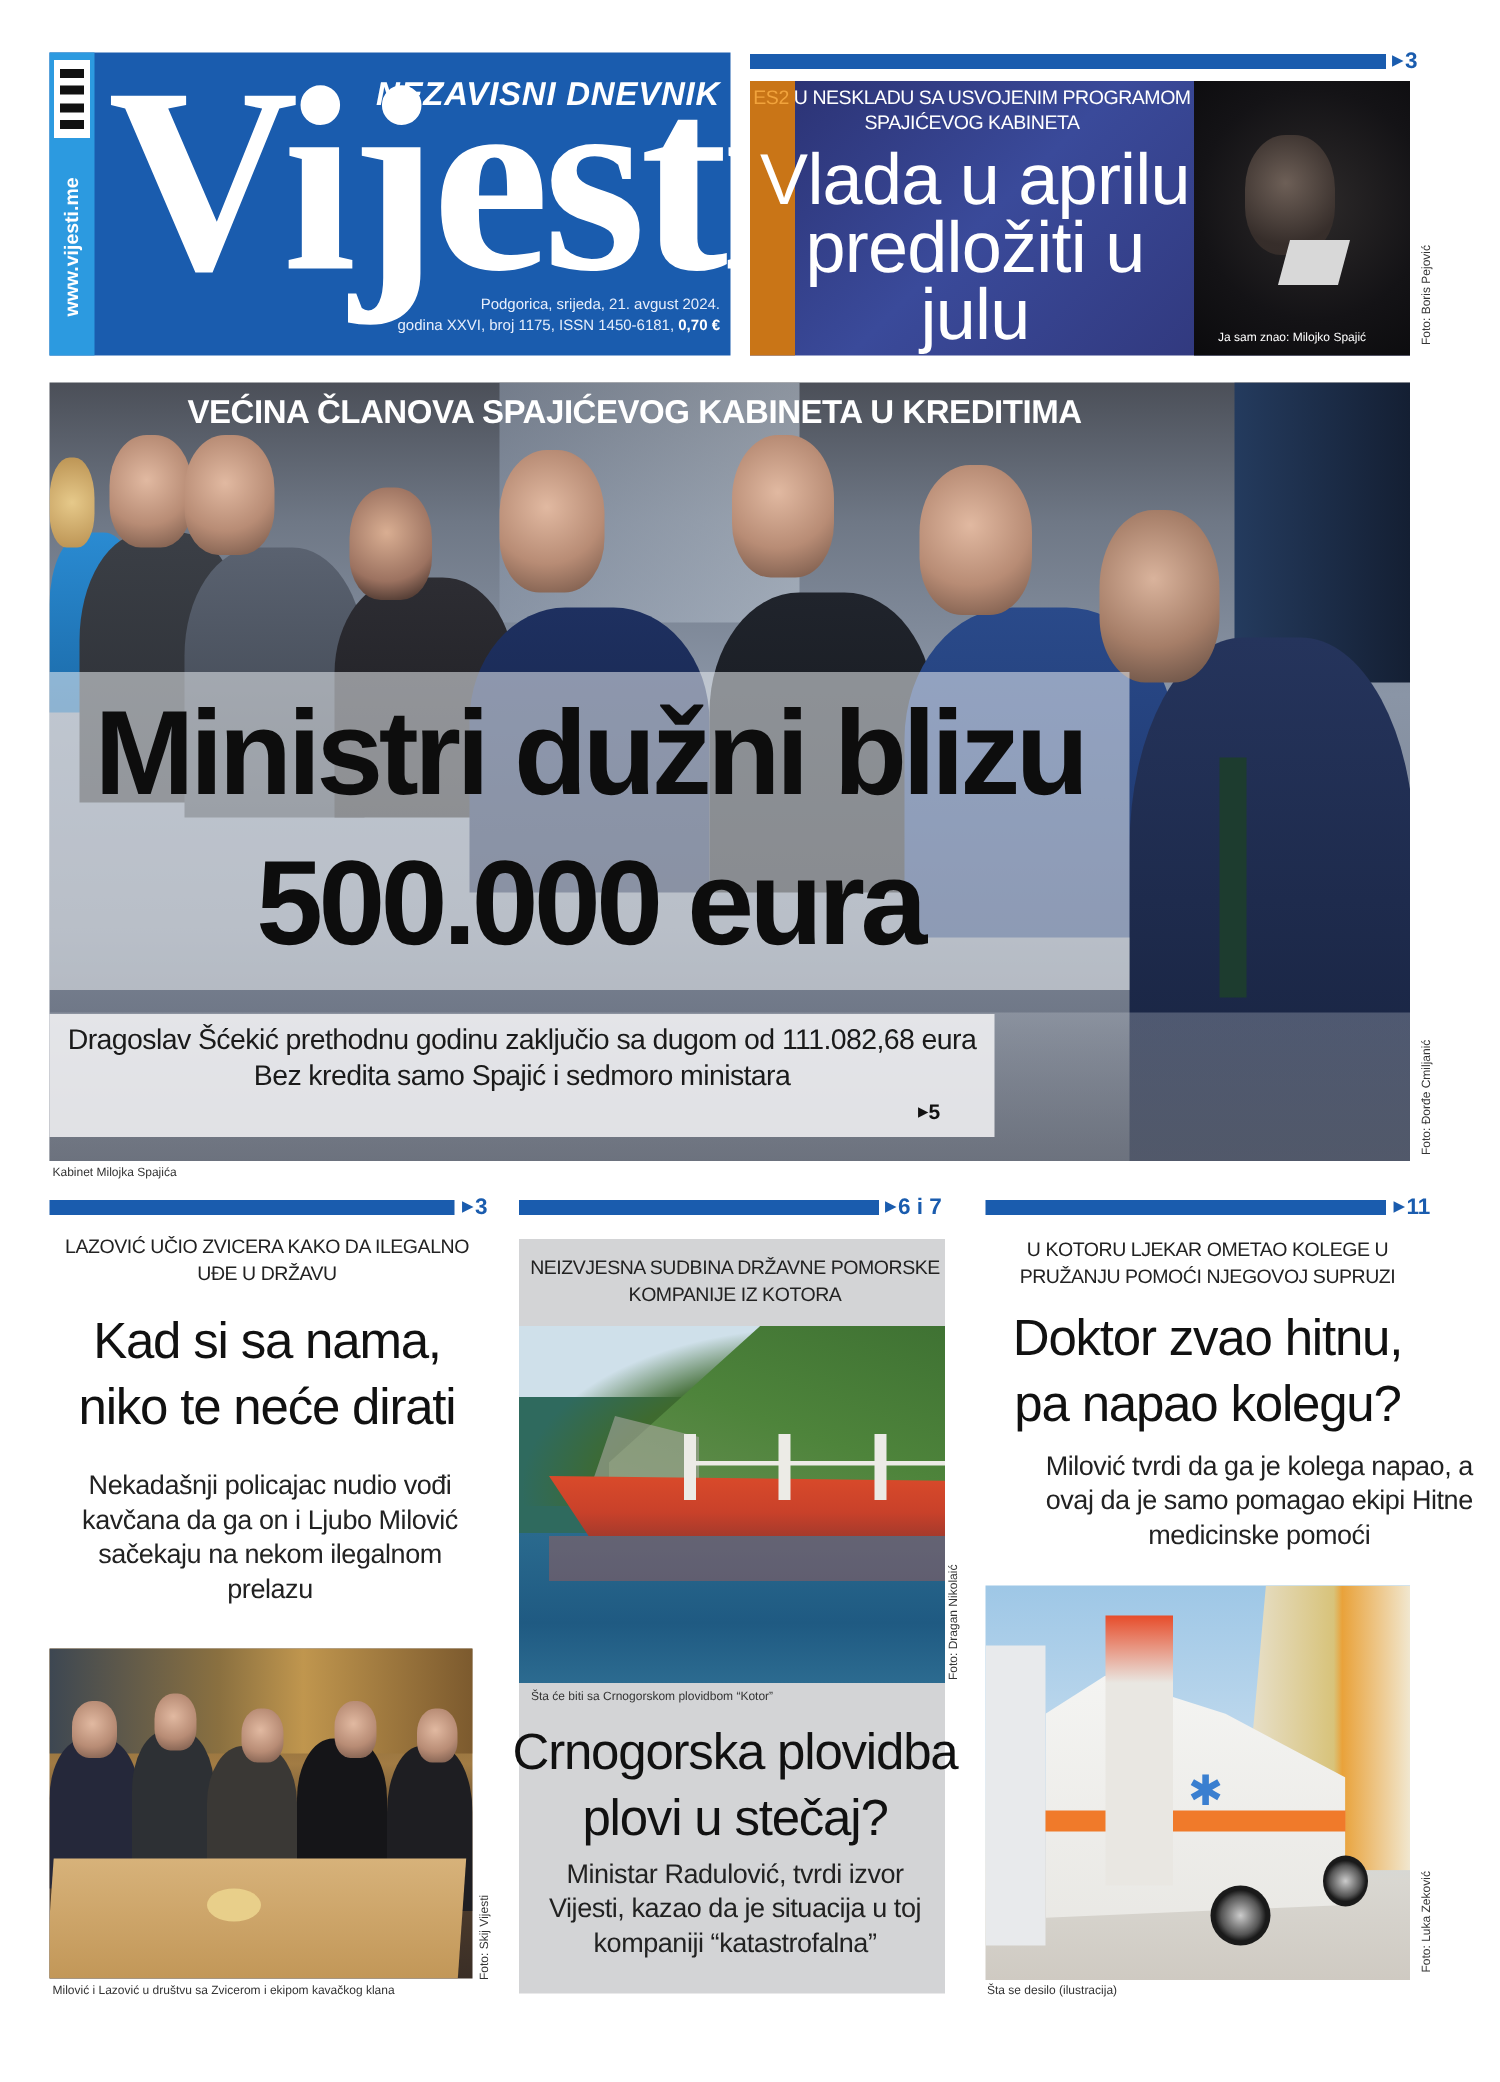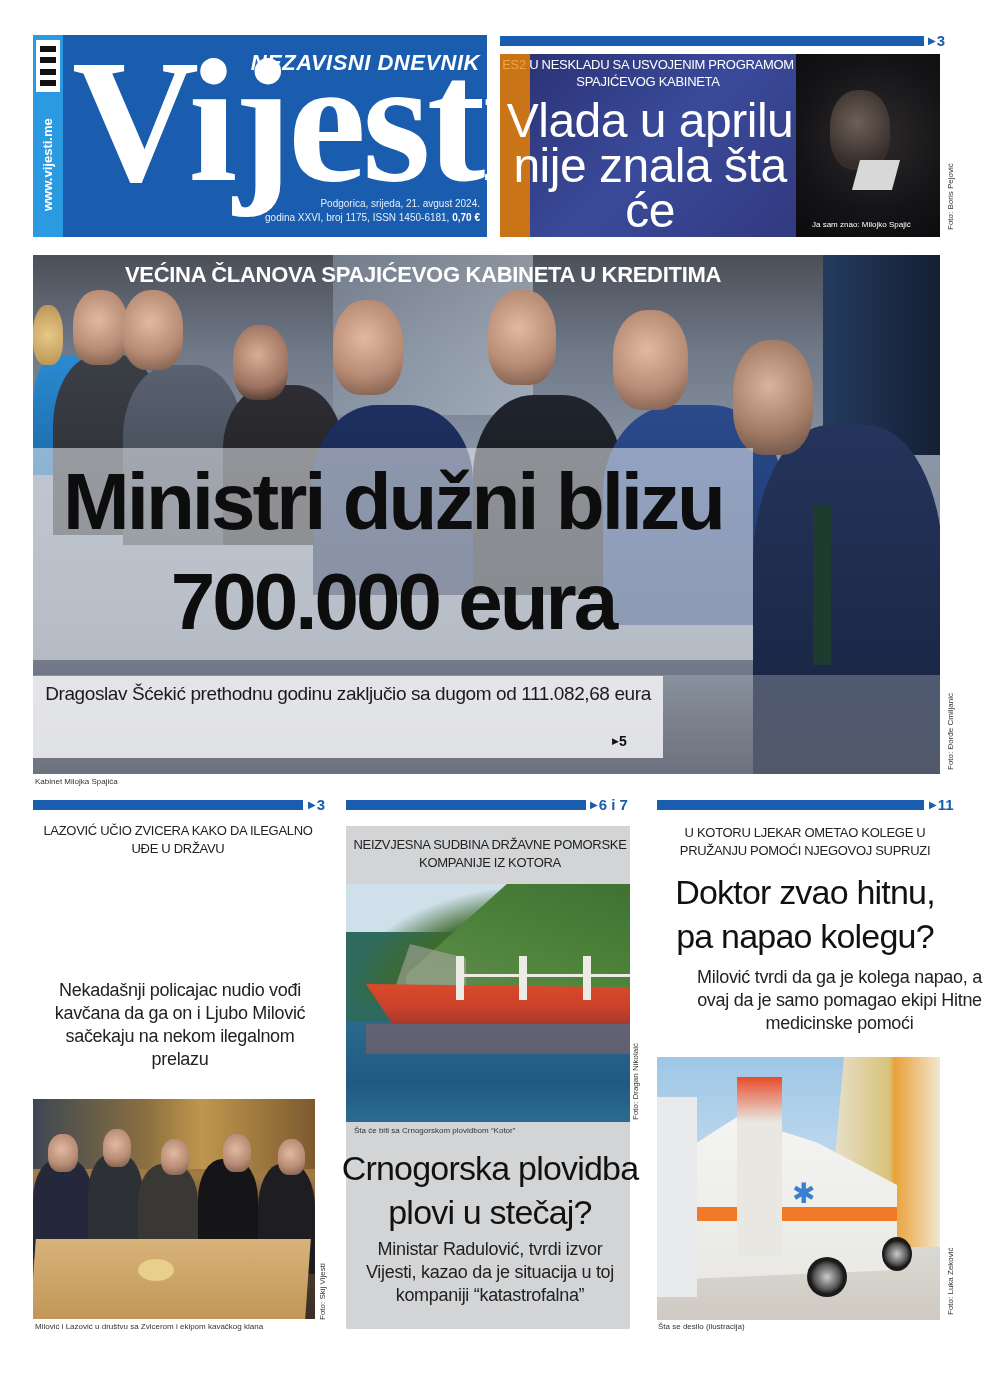--- a/index.html
+++ b/index.html
@@ -103,21 +103,20 @@
 <div class="abs page-ref" style="left:928px;top:33px;"><span class="arrow">▶</span><span>3</span></div>
 
 <div class="abs teaser-box"></div>
 <div class="abs teaser-orange"></div>
 <div class="abs teaser-photo"></div>
 <div class="abs teaser-face"></div>
 <div class="abs teaser-collar"></div>
 <div class="abs teaser-kicker"><span class="ok">ES2</span><span> U NESKLADU SA USVOJENIM PROGRAMOM SPAJIĆEVOG KABINETA</span></div>
 <div class="abs teaser-headline">
   <div>Vlada u aprilu</div>
-  <div>nije znala šta će</div>
   <div>predložiti u julu</div>
 </div>
 <div class="abs teaser-caption">Ja sam znao: Milojko Spajić</div>
 <div class="abs credit" style="left:946px;top:130px;height:100px;">Foto: Boris Pejović</div>
 
 <div class="abs hero">
   <div class="abs" style="left:790px;top:0;width:117px;height:200px;background:linear-gradient(90deg,#243b5e,#141f33);"></div>
   <div class="abs" style="left:300px;top:0;width:200px;height:160px;background:linear-gradient(90deg,#8e9aac,#b8c2ce);opacity:0.6;"></div>
 
   <div class="suit" style="left:0px;top:100px;width:60px;height:120px;background:linear-gradient(180deg,#2a8bd2,#1b6aa8);"></div>
@@ -136,34 +135,37 @@
   <div class="person" style="left:580px;top:55px;width:75px;height:100px;"></div>
   <div class="suit" style="left:720px;top:170px;width:190px;height:350px;background:linear-gradient(180deg,#25345c,#17223e);"></div>
   <div class="person" style="left:700px;top:85px;width:80px;height:115px;background:radial-gradient(circle at 45% 40%,#d9b39c,#a67e68 55%,#5f4a40 100%);"></div>
   <div class="abs" style="left:780px;top:250px;width:18px;height:160px;background:#1d3c2f;"></div>
   <div class="abs" style="left:0;top:420px;width:907px;height:100px;background:linear-gradient(180deg,rgba(200,205,212,0.3),rgba(120,125,135,0.6));"></div>
 </div>
 <div class="abs hero-kicker">VEĆINA ČLANOVA SPAJIĆEVOG KABINETA U KREDITIMA</div>
 <div class="abs hero-headline-band"></div>
 <div class="abs hero-headline">
   <div>Ministri dužni blizu</div>
-  <div>700.000 eura</div>
+  <div>500.000 eura</div>
 </div>
 <div class="abs hero-sub-band"></div>
 <div class="abs hero-sub">
   <div>Dragoslav Šćekić prethodnu godinu zaključio sa dugom od 111.082,68 eura</div>
+  <div>Bez kredita samo Spajić i sedmoro ministara</div>
 </div>
 <div class="abs hero-ref"><span style="font-size:9px;vertical-align:2px;">▶</span><span>5</span></div>
 <div class="abs hero-caption">Kabinet Milojka Spajića</div>
 <div class="abs credit" style="left:946px;top:680px;height:90px;">Foto: Đorđe Cmiljanić</div>
 
 <div class="abs bar" style="left:33px;top:800px;width:270px;"></div>
 <div class="abs page-ref" style="left:308px;top:797px;"><span class="arrow">▶</span><span>3</span></div>
 <div class="abs kicker" style="left:33px;top:822px;width:290px;">LAZOVIĆ UČIO ZVICERA KAKO DA ILEGALNO UĐE U DRŽAVU</div>
 <div class="abs headline" style="left:28px;top:872px;width:300px;">
+  <div>Kad si sa nama,</div>
+  <div>niko te neće dirati</div>
 </div>
 <div class="abs deck" style="left:45px;top:979px;width:270px;">Nekadašnji policajac nudio vođi kavčana da ga on i Ljubo Milović sačekaju na nekom ilegalnom prelazu</div>
 <div class="abs people-photo">
   <div class="abs" style="left:0;top:0;width:282px;height:70px;background:linear-gradient(90deg,#3d4752,#8a7040 40%,#c0964e 60%,#7c5a2e);"></div>
   <div class="suit" style="left:0;top:60px;width:60px;height:100px;background:#25283a;"></div>
   <div class="person" style="left:15px;top:35px;width:30px;height:38px;"></div>
   <div class="suit" style="left:55px;top:55px;width:55px;height:100px;background:#2d3034;"></div>
   <div class="person" style="left:70px;top:30px;width:28px;height:38px;"></div>
   <div class="suit" style="left:105px;top:65px;width:60px;height:95px;background:#3a3835;"></div>
   <div class="person" style="left:128px;top:40px;width:28px;height:36px;"></div>

